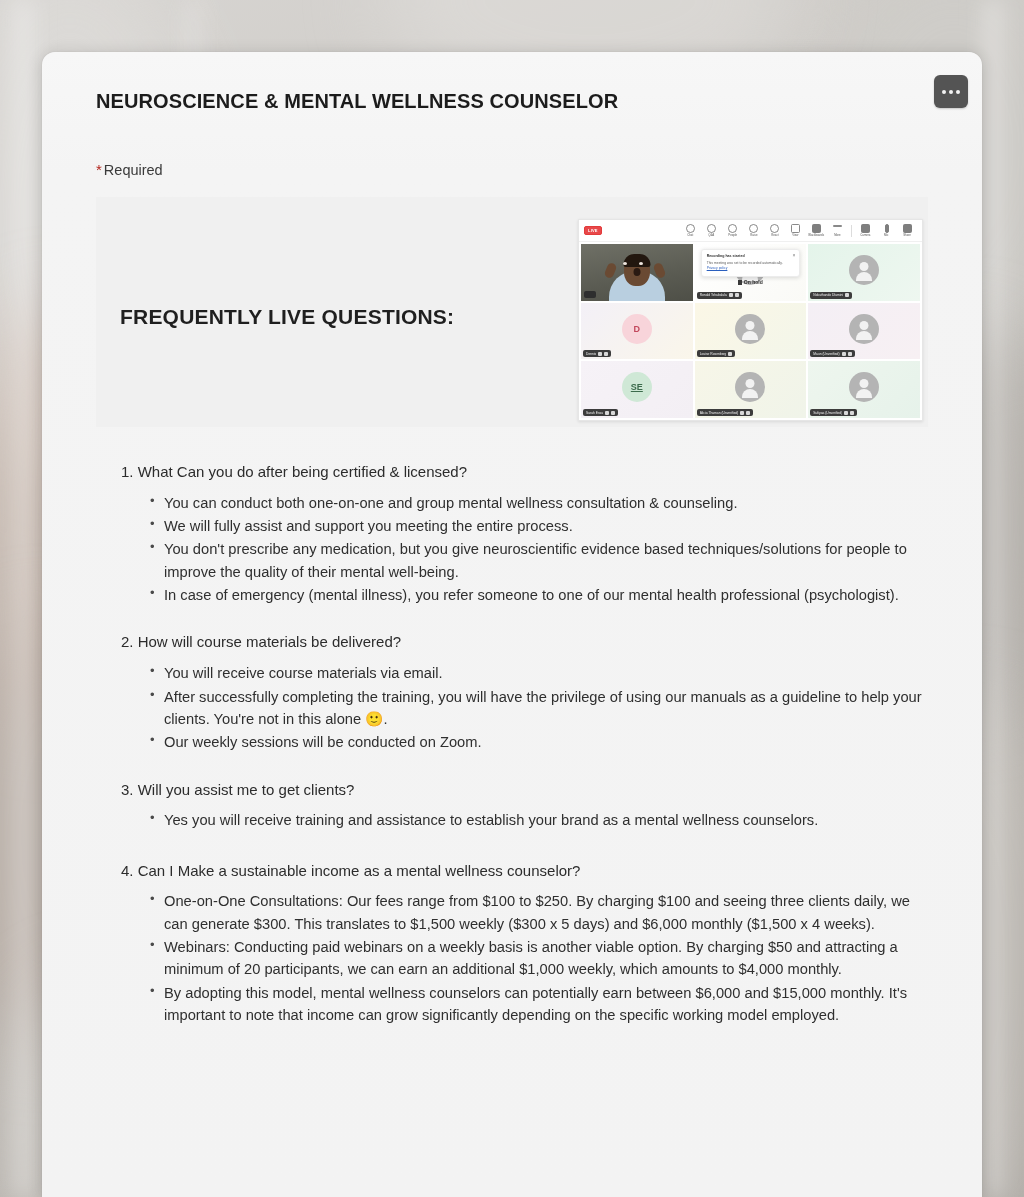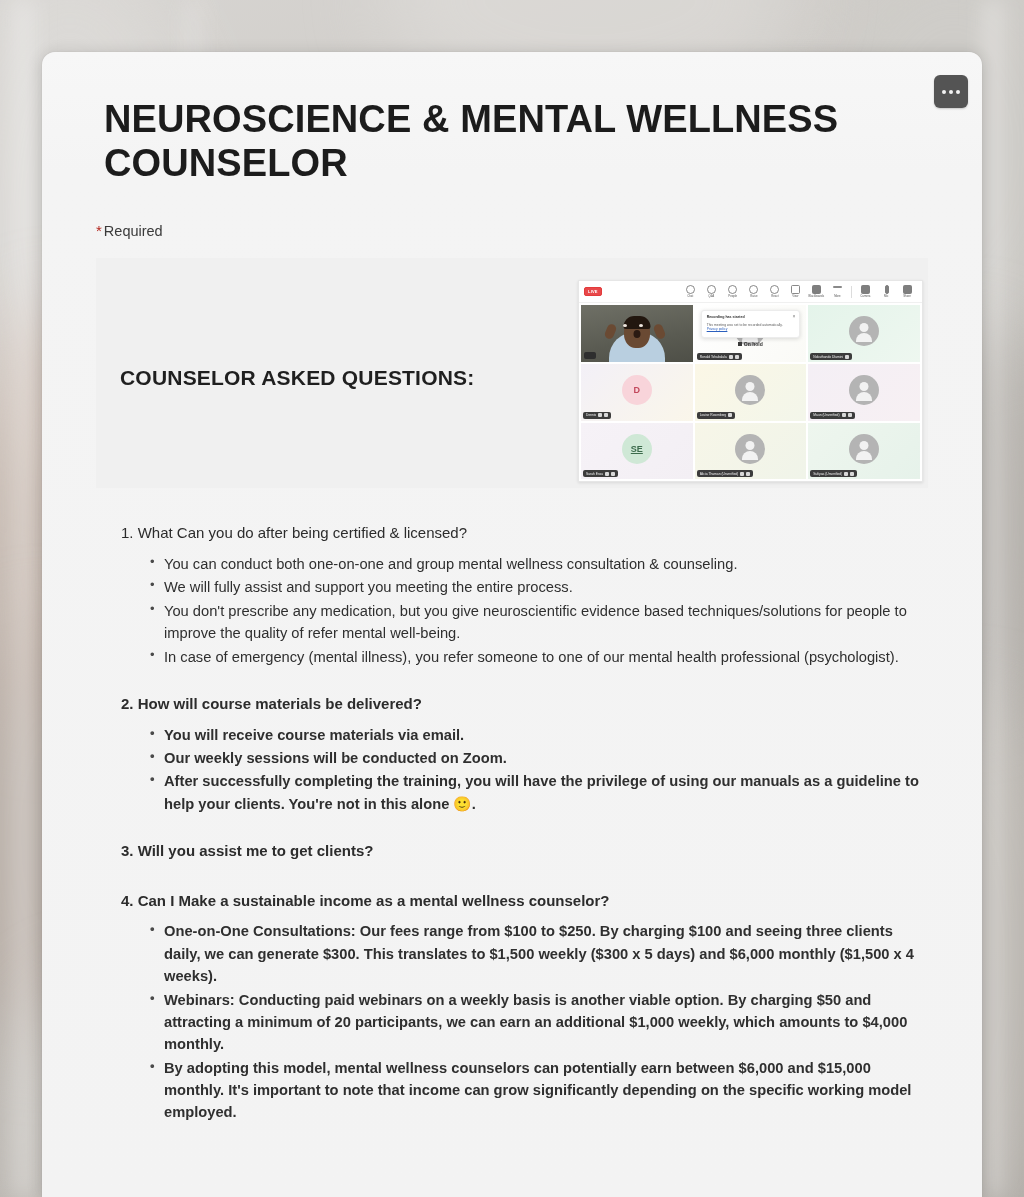--- a/index.html
+++ b/index.html
@@ -43,35 +43,35 @@
     background:linear-gradient(180deg,#f7f7f7 0%, #f4f4f4 120px, #f3f3f3 100%);
     border-radius:13px 13px 0 0;
     box-shadow:0 2px 16px rgba(0,0,0,.16), 0 0 1px rgba(0,0,0,.18);
     z-index:1;
     overflow:hidden;
   }
 
   
   .card-header { position:relative; padding:28px 56px 0 54px; }
   .form-title {
-    margin:8px; padding-top:10px;
-    font-size:38px; font-weight:bold; letter-spacing:.1px;
+    margin:0; padding-top:10px;
+    font-size:20px; font-weight:bold; letter-spacing:.1px;
     color:#1c1c1c; line-height:1.15;
   }
   .more-btn {
     position:absolute; right:14px; top:23px;
     width:34px; height:33px; border-radius:6px;
     background:#545454; border:none; cursor:pointer;
     display:flex; align-items:center; justify-content:center; gap:3px;
     box-shadow:0 1px 2px rgba(0,0,0,.2);
   }
   .more-btn i { width:4px; height:4px; border-radius:50%; background:#f2f2f2; display:block; }
 
   .required-line {
-    margin:37px 0 0 0; padding:0 0 0 54px;
+    margin:48px 0 0 0; padding:0 0 0 54px;
     font-size:14.5px; color:#3a3a3a;
   }
   .required-line .star { color:#b3261e; font-size:15px; margin-right:2px; }
 
   
   .banner {
     position:relative;
     margin:19px 54px 0 54px;
     height:230px;
     background:#f0f0f0;
@@ -239,21 +239,21 @@
     font-size:14.7px; color:#2f2f2f; line-height:1.52;
     margin-bottom:1px;
     padding-left:0;
   }
   ul.answers li::before {
     content:"\2022";
     position:absolute; left:-14px; top:-1px;
     color:#4a4a4a; font-size:13px;
   }
 
-  .spacer-q2 { margin-top:25px;font-weight:bold; }
+  .spacer-q2 { margin-top:25px; }
 </style>
 </head>
 <body>
 
 <div class="bg-wrap">
   <div class="bg-base"></div>
   <div class="bg-blob bg-b1"></div>
   <div class="bg-blob bg-b2"></div>
   <div class="bg-blob bg-b3"></div>
   <div class="bg-blob bg-b4"></div>
@@ -275,21 +275,21 @@
       <i></i>
       <i></i>
     </button>
   </div>
 
   <div class="required-line">
     <span class="star">*</span><span>Required</span>
   </div>
 
   <div class="banner">
-    <div class="banner-heading">COUNSELOR ASKED QUESTIONS:</div>
+    <div class="banner-heading">FREQUENTLY LIVE QUESTIONS:</div>
 
     <div class="meet">
 
       <div class="meet-topbar">
         <span class="live-badge">LIVE</span>
         <div class="meet-tools">
           <div class="tool">
             <span class="glyph"></span>
             <span class="tlabel">Chat</span>
           </div>
@@ -438,36 +438,39 @@
     </div>
   </div>
 
   <div class="faq">
 
     <div class="q-group">
       <p class="q">1. What Can you do after being certified &amp; licensed?</p>
       <ul class="answers">
         <li>You can conduct both one-on-one and group mental wellness consultation &amp; counseling.</li>
         <li>We will fully assist and support you meeting the entire process.</li>
-        <li>You don't prescribe any medication, but you give neuroscientific evidence based techniques/solutions for people to improve the quality of refer mental well-being.</li>
+        <li>You don't prescribe any medication, but you give neuroscientific evidence based techniques/solutions for people to improve the quality of their mental well-being.</li>
         <li>In case of emergency (mental illness), you refer someone to one of our mental health professional (psychologist).</li>
       </ul>
     </div>
 
     <div class="q-group spacer-q2">
       <p class="q">2. How will course materials be delivered?</p>
       <ul class="answers">
         <li>You will receive course materials via email.</li>
+        <li>After successfully completing the training, you will have the privilege of using our manuals as a guideline to help your clients. You're not in this alone 🙂.</li>
         <li>Our weekly sessions will be conducted on Zoom.</li>
-        <li>After successfully completing the training, you will have the privilege of using our manuals as a guideline to help your clients. You're not in this alone 🙂.</li>
       </ul>
     </div>
 
     <div class="q-group spacer-q2">
       <p class="q">3. Will you assist me to get clients?</p>
+      <ul class="answers">
+        <li>Yes you will receive training and assistance to establish your brand as a mental wellness counselors.</li>
+      </ul>
     </div>
 
     <div class="q-group spacer-q2">
       <p class="q">4. Can I Make a sustainable income as a mental wellness counselor?</p>
       <ul class="answers">
         <li>One-on-One Consultations: Our fees range from $100 to $250. By charging $100 and seeing three clients daily, we can generate $300. This translates to $1,500 weekly ($300 x 5 days) and $6,000 monthly ($1,500 x 4 weeks).</li>
         <li>Webinars: Conducting paid webinars on a weekly basis is another viable option. By charging $50 and attracting a minimum of 20 participants, we can earn an additional $1,000 weekly, which amounts to $4,000 monthly.</li>
         <li>By adopting this model, mental wellness counselors can potentially earn between $6,000 and $15,000 monthly. It's important to note that income can grow significantly depending on the specific working model employed.</li>
       </ul>
     </div>

